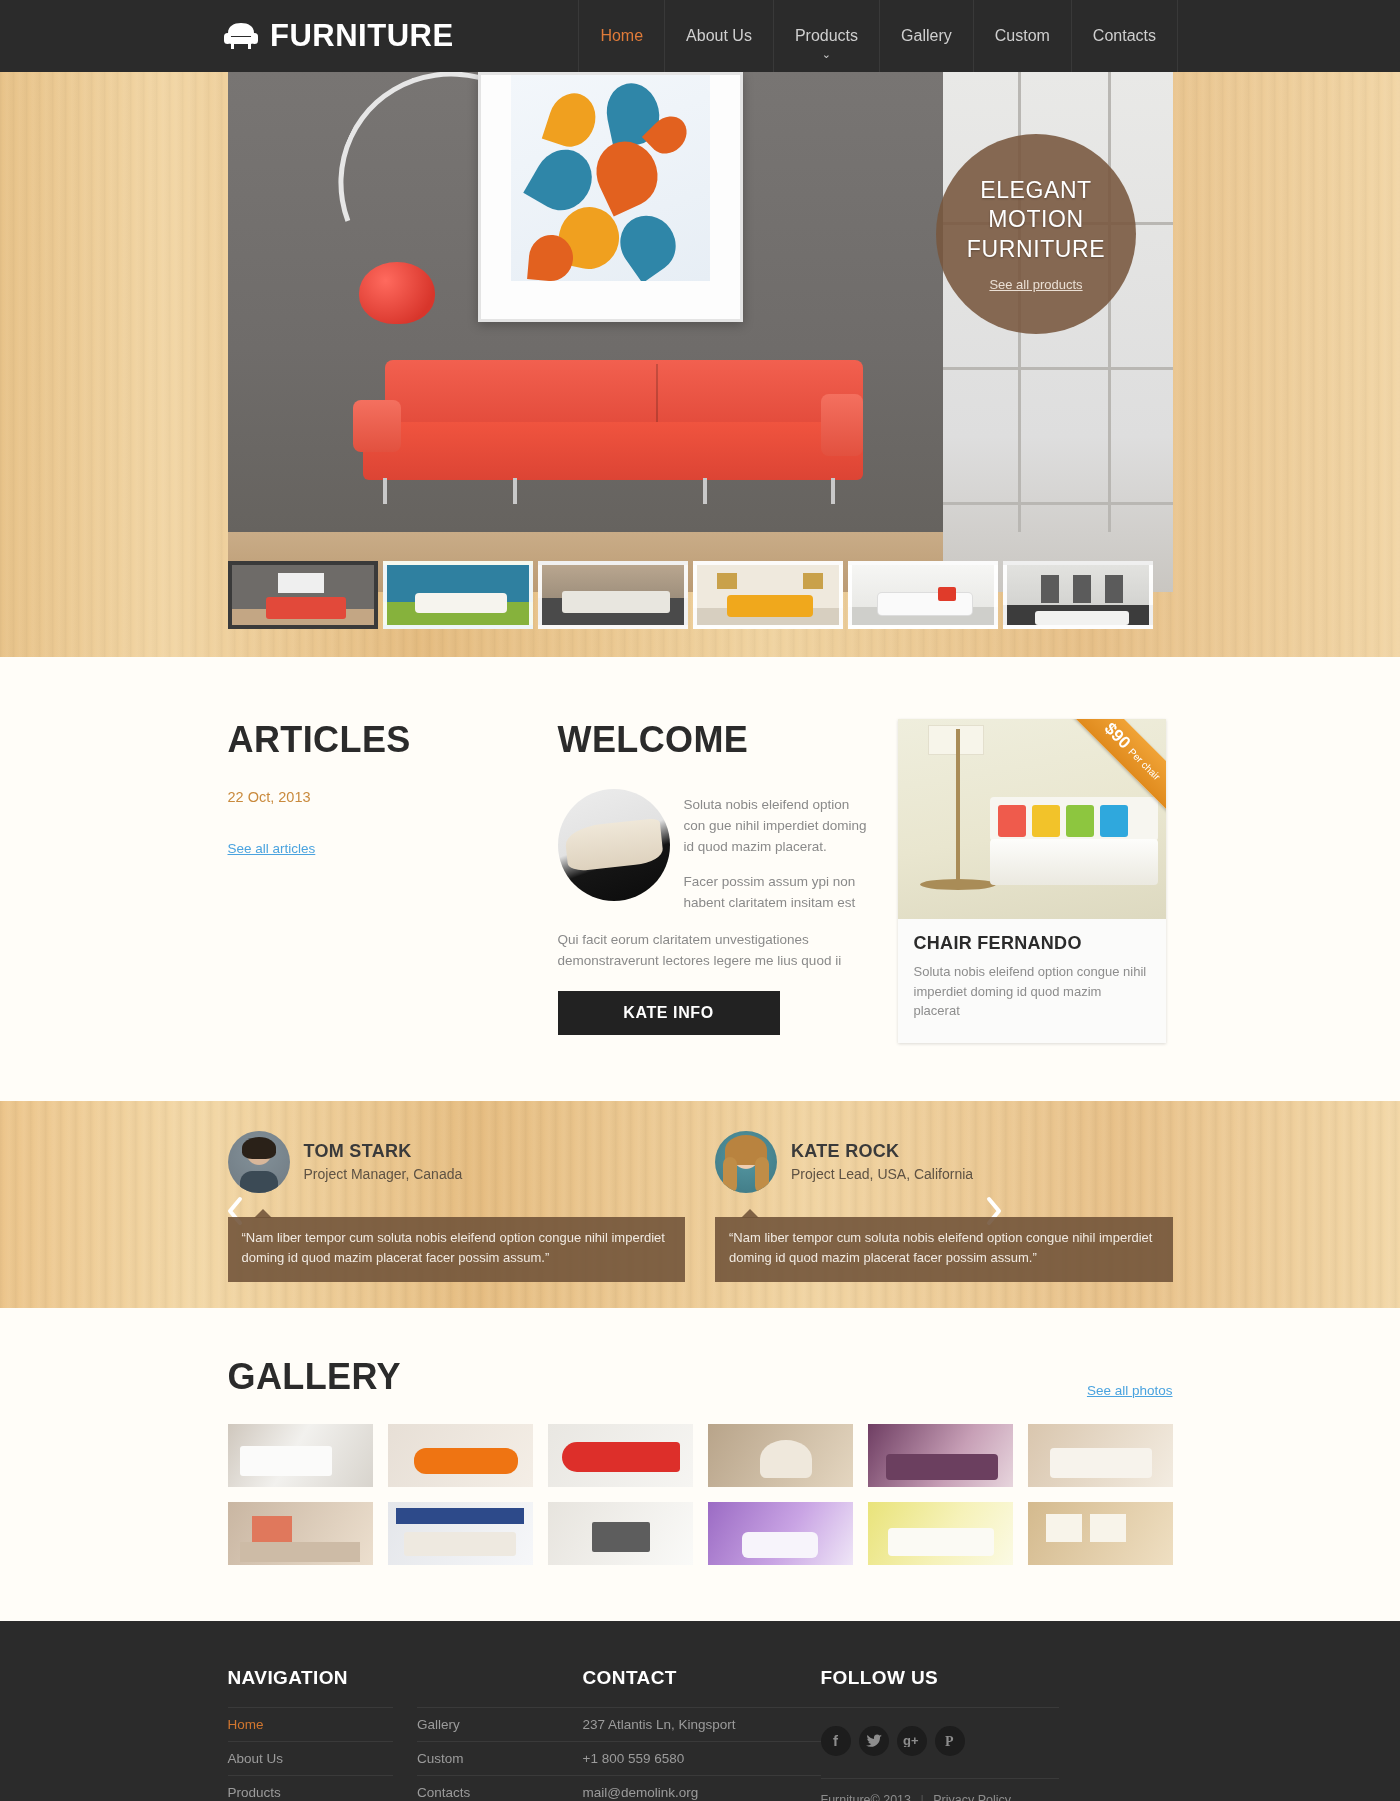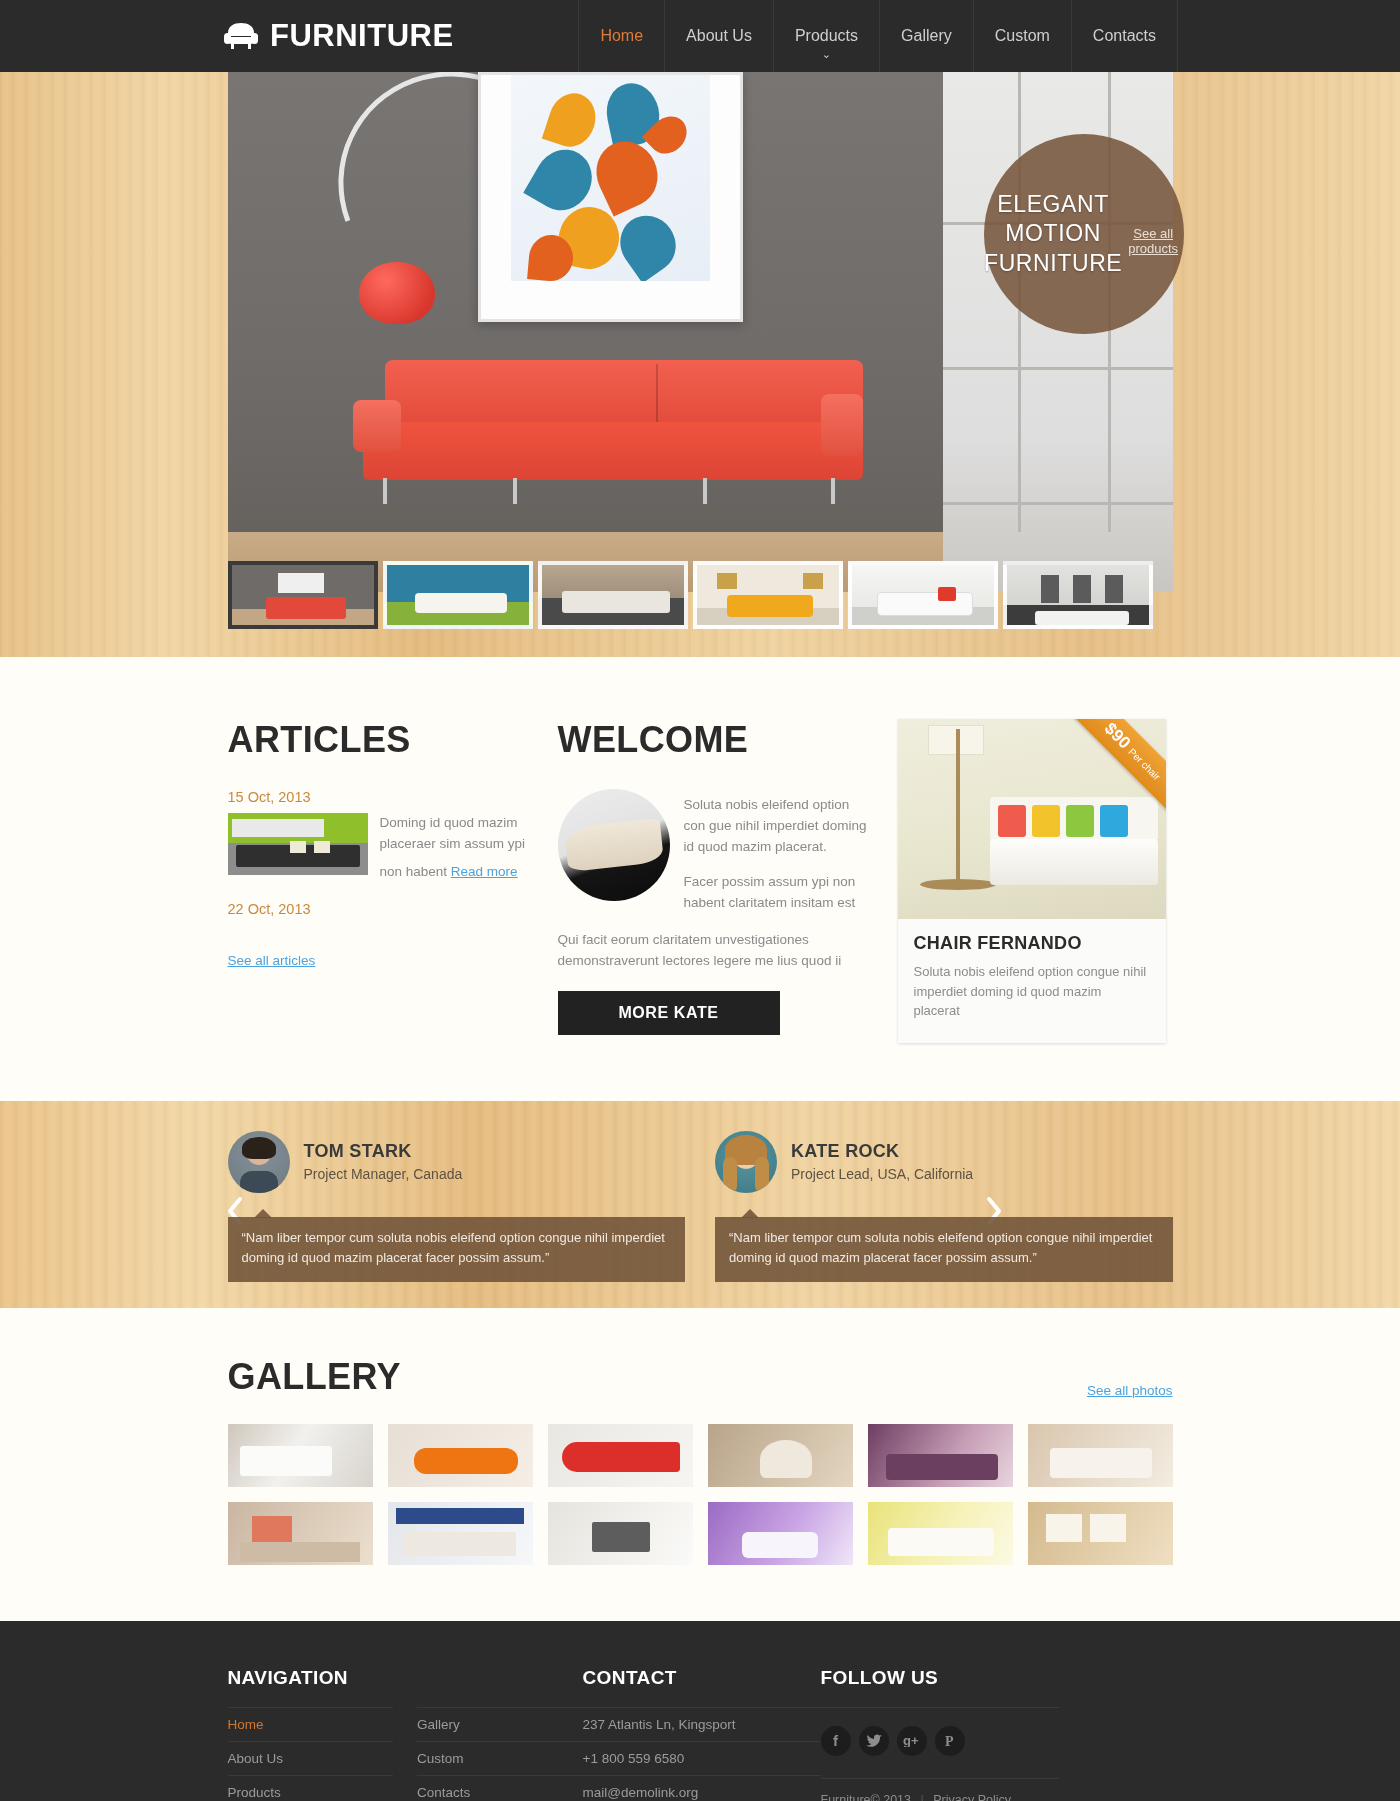--- a/index.html
+++ b/index.html
@@ -149,27 +149,28 @@
   }
   .sofa-arm-r {
     position: absolute; left: 468px; top: 34px; width: 42px; height: 62px;
     background: linear-gradient(180deg,#f4705f,#e2513f); border-radius: 8px;
   }
   .sofa-leg { position:absolute; top:118px; width:4px; height:26px; background:#c9c9c9; }
 
   
   .hero-badge {
     position: absolute;
-    left: 984px;
+    left: 936px;
     top: 62px;
     width: 200px;
     height: 200px;
     border-radius: 50%;
     background: rgba(120, 86, 61, 0.88);
     display: flex;
+    flex-direction: column;
     align-items: center;
     justify-content: center;
     text-align: center;
     z-index: 6;
   }
   .hero-badge h2 {
     color: #fff;
     font-size: 23px;
     line-height: 1.28;
     font-weight: normal;
@@ -483,56 +484,41 @@
   </div>
 </div>
 
 <div class="content">
   <div class="wrap">
     <div class="cols">
 
       <div class="col-articles">
         <div class="sec-title">ARTICLES</div>
 
-        <div class="article">
-          <div class="art-date">15 Oct, 2013</div>
-          <div class="art-body">
-            <div class="art-thumb" style="background:linear-gradient(180deg,#8fbf2a 0%,#8fbf2a 48%,#8d8d8d 48%);">
-              <span style="position:absolute;left:4px;top:6px;width:92px;height:18px;background:#e9e9e9;"></span>
-              <span style="position:absolute;left:8px;top:32px;width:124px;height:22px;background:#2f2f2f;border-radius:2px;"></span>
-              <span style="position:absolute;left:62px;top:28px;width:16px;height:12px;background:#efe9d8;"></span>
-              <span style="position:absolute;left:86px;top:28px;width:16px;height:12px;background:#efe9d8;"></span>
-            </div>
-            <div class="art-txt">
-              <span>Doming id quod mazim placeraer sim assum ypi non habent</span>
-              <a href="#">Read more</a>
-            </div>
-          </div>
-        </div>
 
         <div class="article">
           <div class="art-date">22 Oct, 2013</div>
         </div>
 
         <a href="#" class="see-all">See all articles</a>
       </div>
 
       <div class="col-welcome">
         <div class="sec-title">WELCOME</div>
         <div class="wel-row">
           <div class="wel-circle">
             <div class="wel-chair"></div>
           </div>
           <div class="wel-txt">
             <p>Soluta nobis eleifend option con gue nihil imperdiet doming id quod mazim placerat.</p>
             <p>Facer possim assum ypi non habent claritatem insitam est</p>
           </div>
         </div>
         <div class="wel-below">Qui facit eorum claritatem unvestigationes demonstraverunt lectores legere me lius quod ii</div>
-        <a href="#" class="btn-more">MORE KATE</a>
+        <a href="#" class="btn-more">KATE INFO</a>
       </div>
 
       <div class="col-card">
         <div class="prod-card">
           <div class="prod-img">
             <span class="p-lamp-shade"></span>
             <span class="p-lamp-pole"></span>
             <span class="p-lamp-base"></span>
             <span class="p-sofa-back"></span>
             <span class="p-sofa-base"></span>

